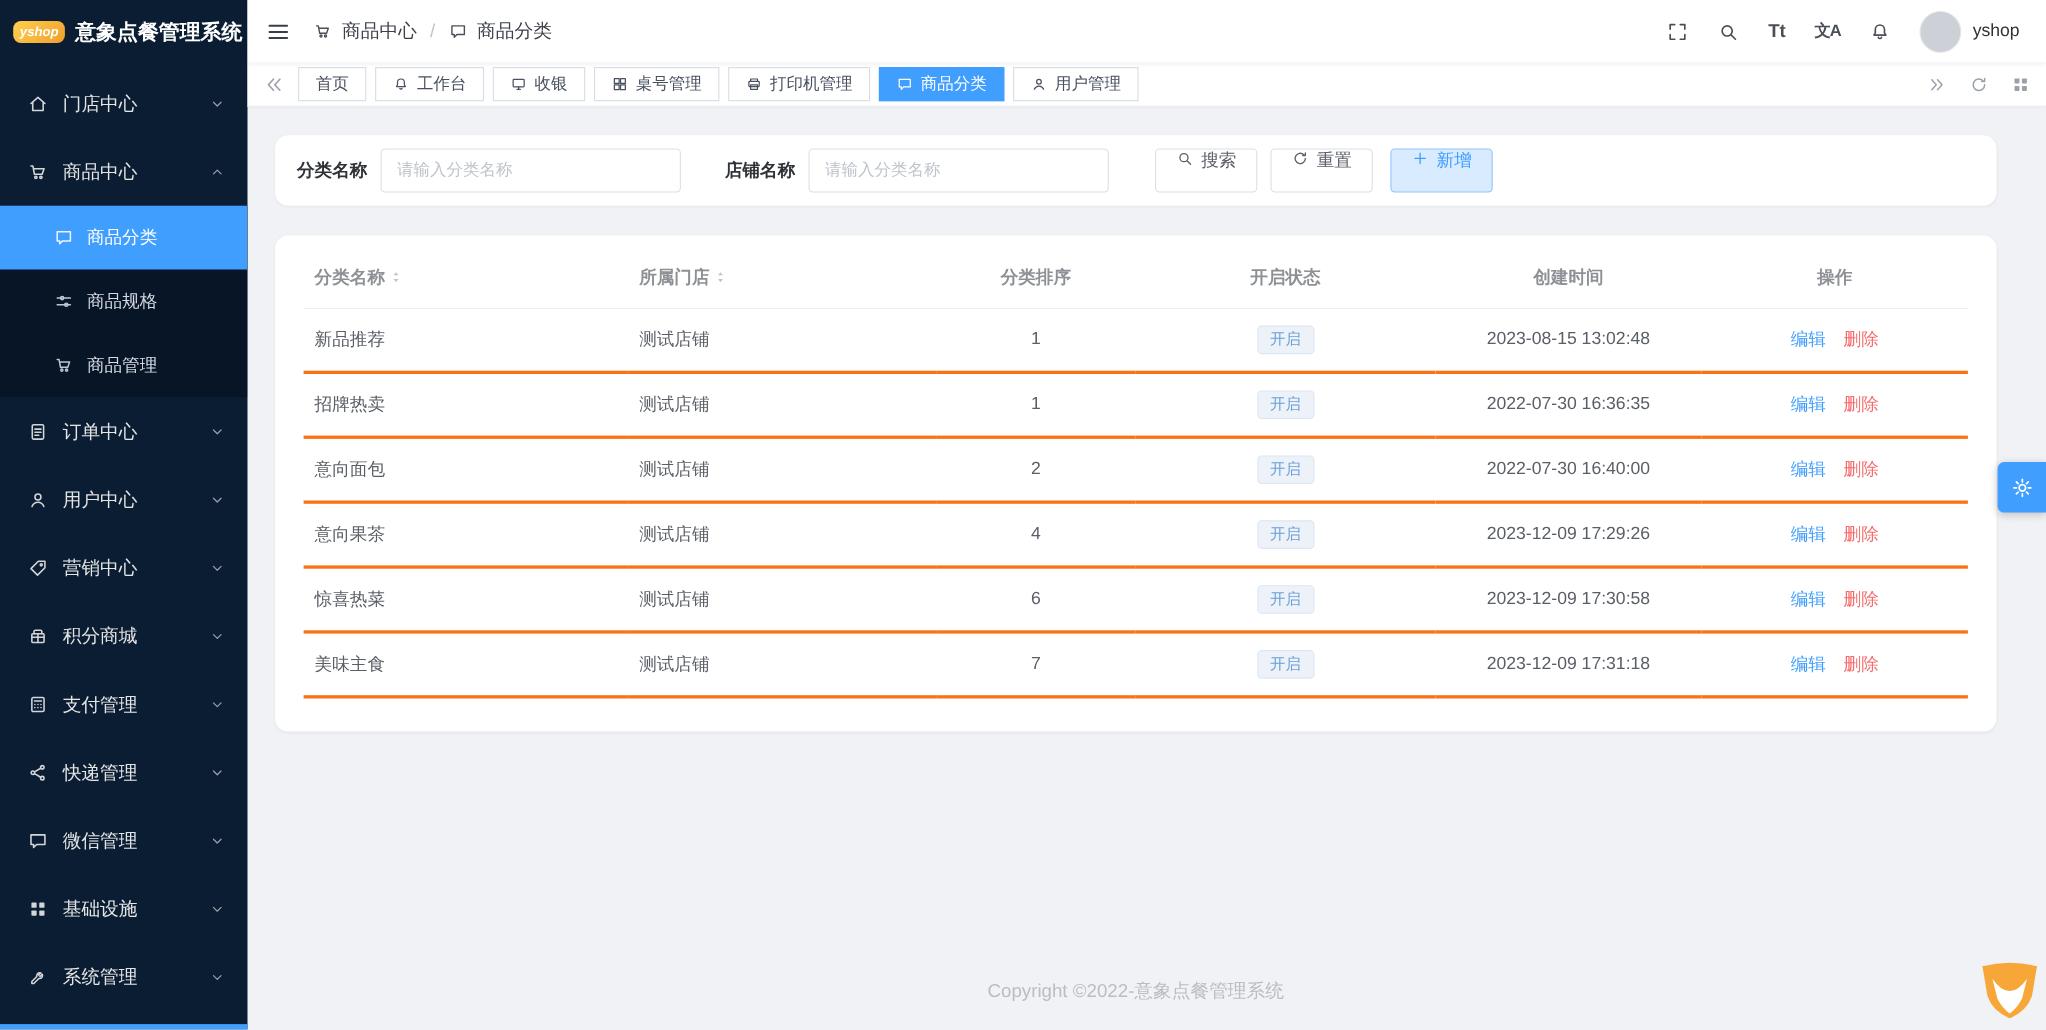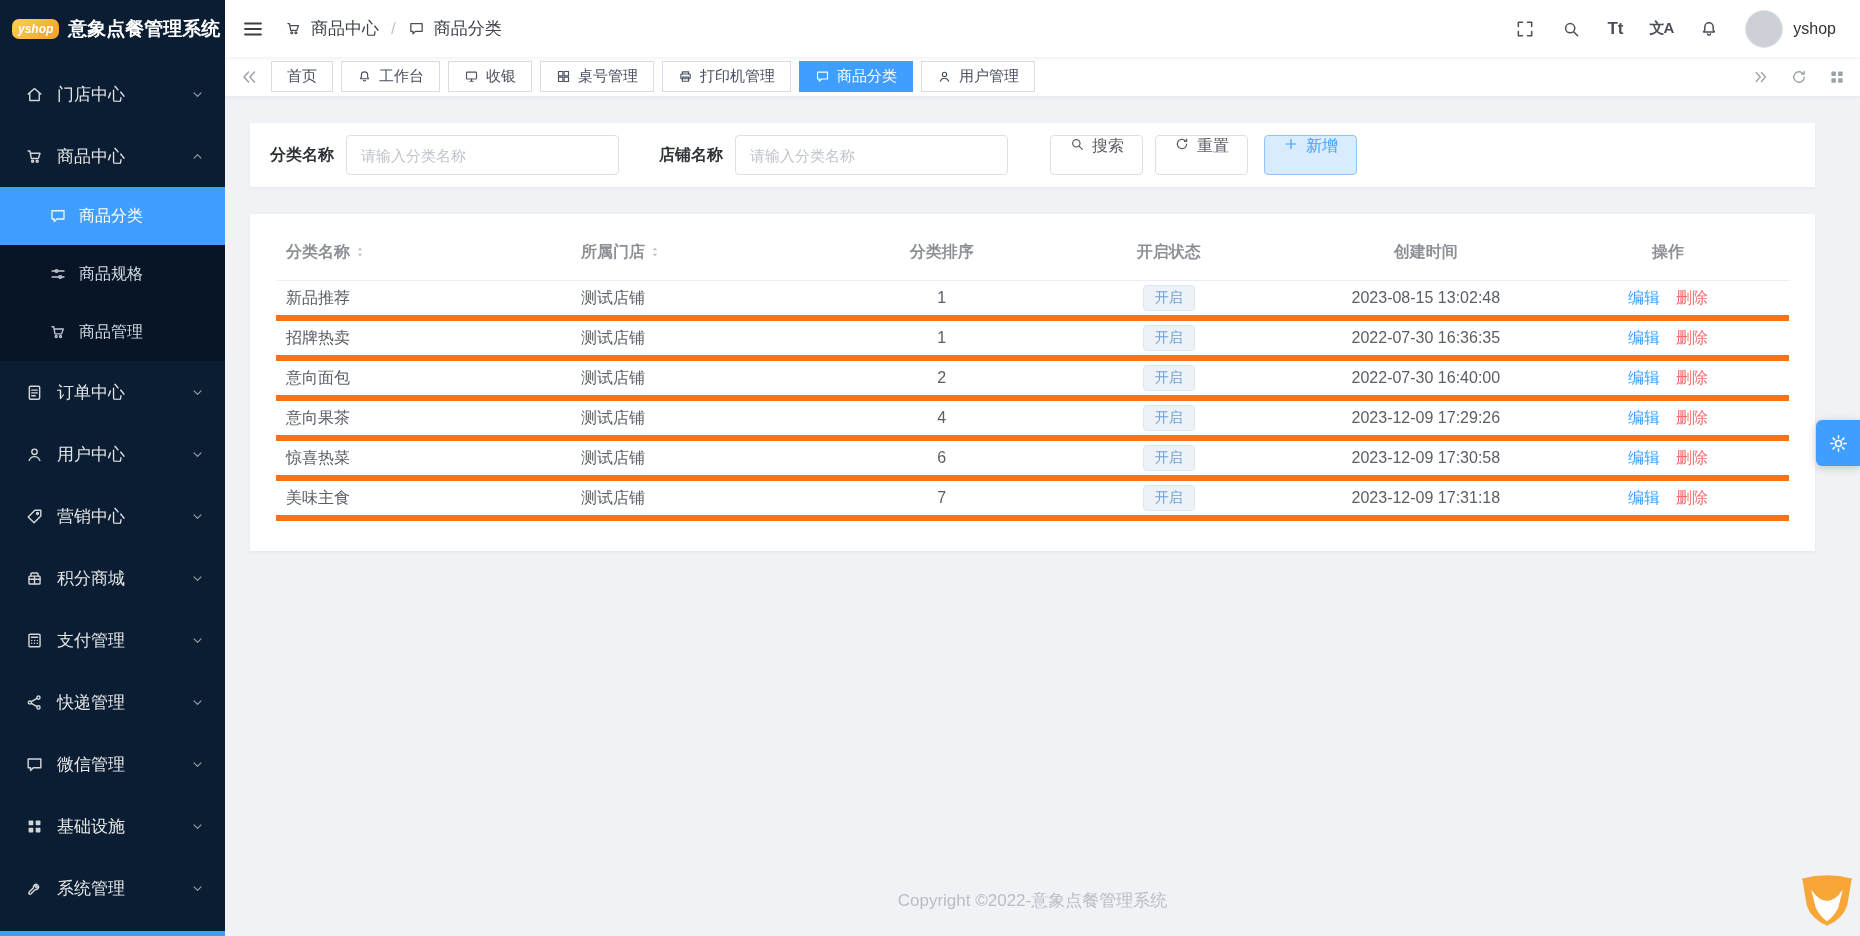--- a/index.html
+++ b/index.html
@@ -43,36 +43,36 @@
   .tb-nav{width:20px;height:20px;color:#9aa1ab;cursor:pointer;flex:none}
   .tabs{display:flex;align-items:flex-start;gap:8px;flex:1;min-width:0}
   .tab{height:31px;display:inline-flex;align-items:center;gap:7px;padding:0 15px;background:#fff;border:1px solid #d8dce5;color:#495060;font-size:15px;cursor:pointer;font-family:inherit;white-space:nowrap}
   .tab .tab-ico{width:15px;height:15px;flex:none}
   .tab.active{background:#409eff;border-color:#409eff;color:#fff}
   .tb-right{display:flex;align-items:center;gap:20px;color:#9aa1ab;flex:none}
   .tb-right .ta-ico{width:18px;height:18px}
 
   
   .content{flex:1;padding:26px 45px 0 25px;display:flex;flex-direction:column;overflow:hidden}
-  .card{background:#fff;border-radius:0;box-shadow:0 1px 3px rgba(0,0,0,.05)}
+  .card{background:#fff;border-radius:12px;box-shadow:0 1px 3px rgba(0,0,0,.05)}
   .filter-card{display:flex;align-items:center;padding:12px 20px;gap:12px;flex:none}
   .flabel{font-size:16px;color:#2f3338;font-weight:600;white-space:nowrap}
-  .finput{width:273px;height:40px;border:1px solid #dcdfe6;border-radius:4px;padding:0 14px;font-size:15px;color:#0f172a;font-family:Liberation Sans, sans-serif;outline:none;background:#fff}
+  .finput{width:273px;height:40px;border:1px solid #dcdfe6;border-radius:4px;padding:0 14px;font-size:15px;color:#0f172a;font-family:Liberation Mono, monospace;outline:none;background:#fff}
   .finput::placeholder{color:#bfc4cc}
   .gap-lg{margin-left:28px}
   .btn{height:40px;display:inline-flex;align-items:flex-start;gap:7px;padding:0 18px;border:1px solid #dcdfe6;border-radius:4px;background:#fff;color:#5a5e66;font-size:16px;cursor:pointer;font-family:inherit;white-space:nowrap}
   .btn-ico{width:16px;height:16px;flex:none}
   .btn-search{margin-left:30px}
   .btn-add{background:#d9ecff;border-color:#8fc4ff;color:#409eff;margin-left:4px}
 
   
   .table-card{margin-top:27px;padding:8px 26px 30px;flex:none}
   .tbl{width:100%;border-collapse:collapse;table-layout:fixed}
   .tbl th{font-size:16px;color:#8d9196;font-weight:bold;text-align:left;padding:20px 10px 17px;border-bottom:1px solid #ebeef5;white-space:nowrap}
-  .tbl td{font-size:16px;color:#5a5e66;padding:4px 10px;border-bottom:6px solid #f97316;white-space:nowrap}
+  .tbl td{font-size:16px;color:#5a5e66;padding:15px 10px;border-bottom:3px solid #f97316;white-space:nowrap}
   .col-name{width:19.5%}.col-shop{width:18.5%}.col-sort{width:12%}.col-status{width:18%}.col-created{width:16%}.col-actions{width:16%}
   .ctr{text-align:center !important}
   .sort-ico{width:12px;height:16px;vertical-align:-3px;margin-left:4px}
   .badge{display:inline-block;padding:3px 11px;font-size:14px;color:#6a9fd8;background:#edf2f9;border:1px solid #dbe6f2;border-radius:4px}
   .lnk{cursor:pointer;font-size:16px;text-decoration:none}
   .lnk.edit{color:#409eff;margin-right:16px}
   .lnk.del{color:#f56c6c}
 
   .footer{margin-top:auto;text-align:center;color:#b9bdc4;font-size:17px;padding:20px 0 24px;flex:none}
 

